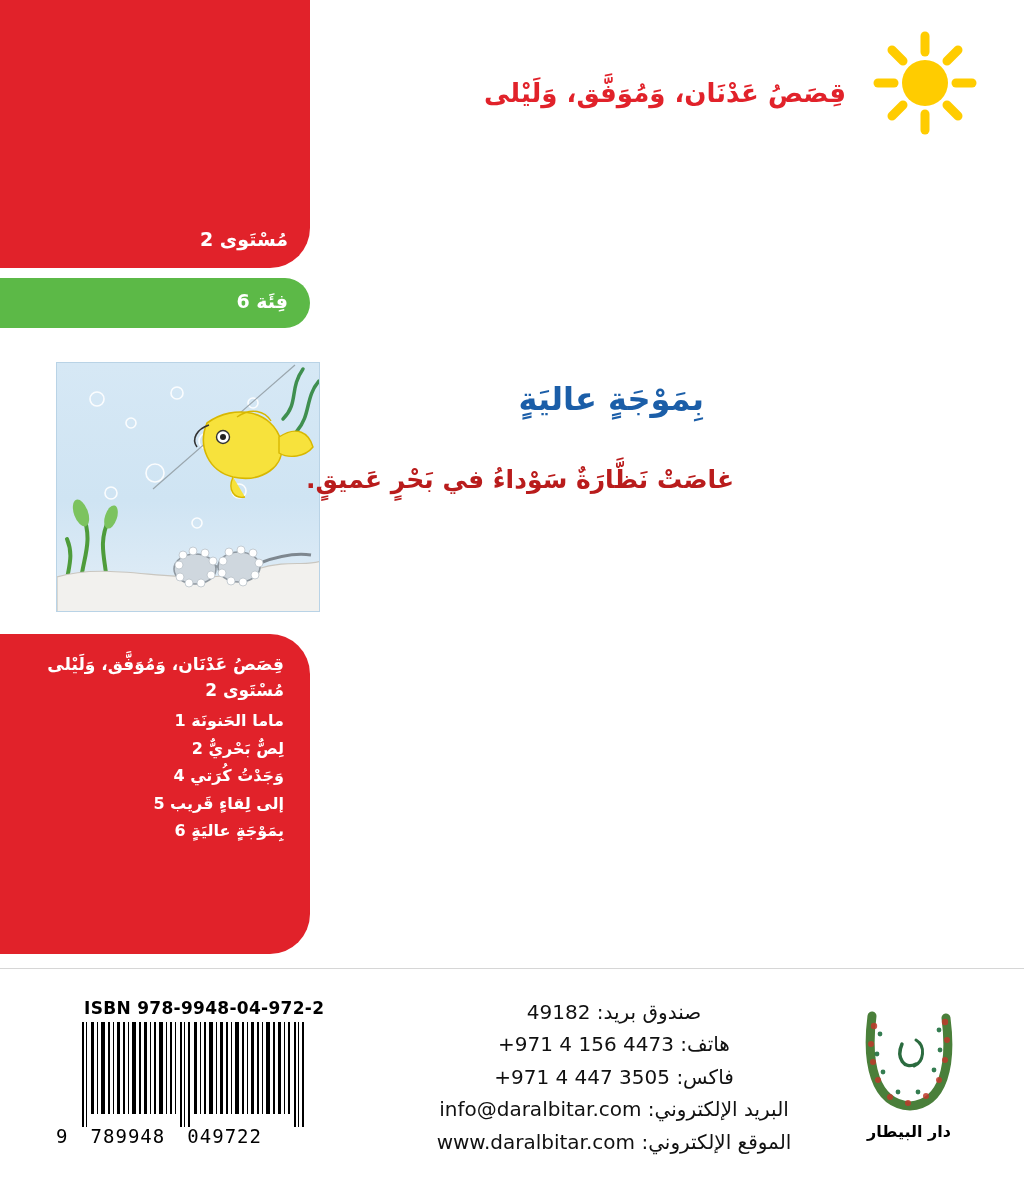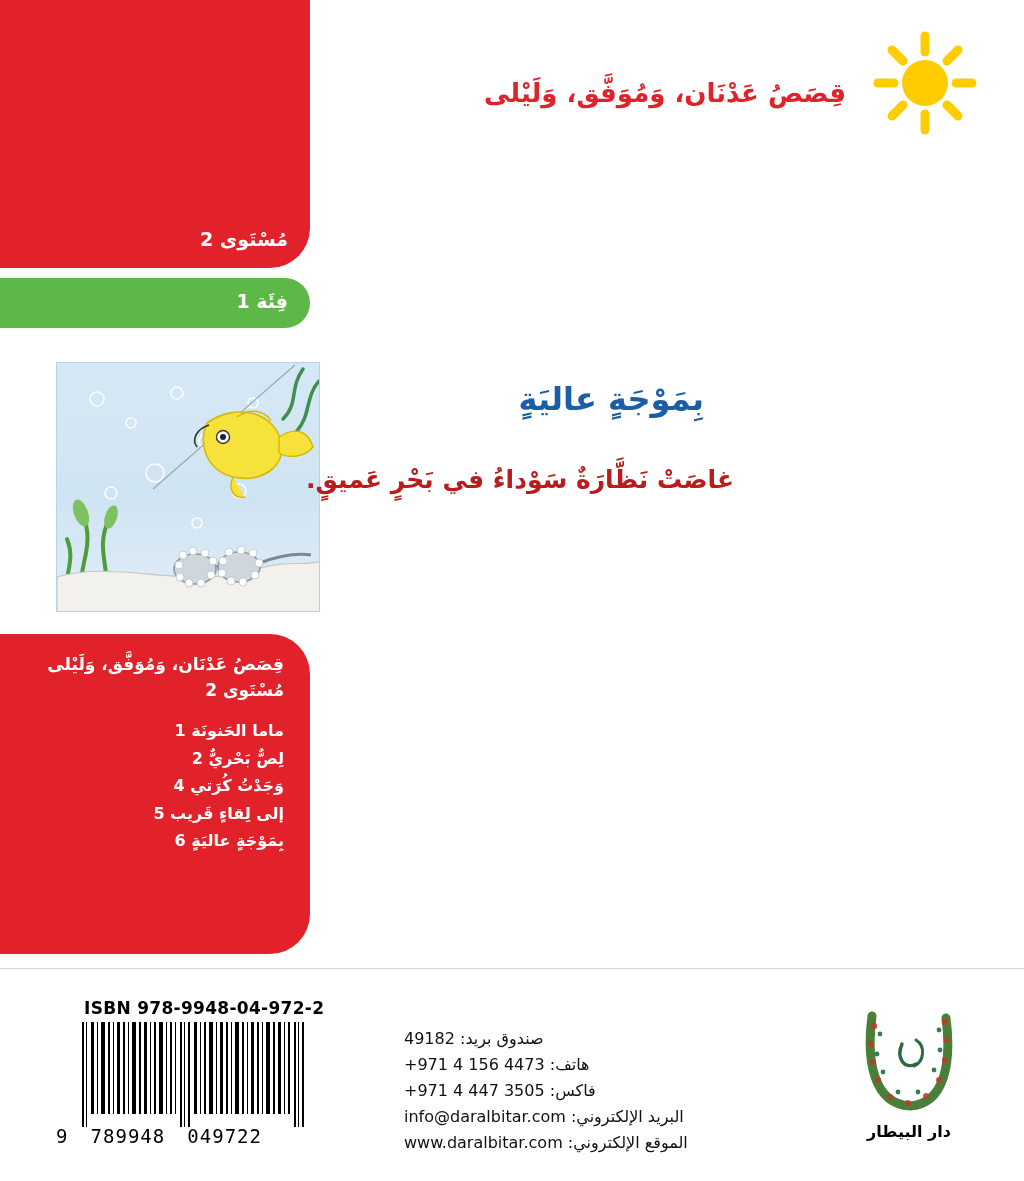--- a/index.html
+++ b/index.html
@@ -64,21 +64,21 @@
     direction: rtl;
     text-align: right;
     padding: 18px 26px 10px 14px;
   }
   .series-line {
     font-size: 17px;
     font-weight: bold;
     line-height: 1.5;
   }
   .toc {
-    margin-top: 14px;
+    margin-top: 4px;
   }
   .toc-item {
     font-size: 16px;
     font-weight: bold;
     line-height: 1.72;
     direction: rtl;
   }
   .toc-num { margin-left: 0; }
 
   
@@ -170,25 +170,24 @@
     letter-spacing: 1px;
     color: #000;
   }
 
   
   .contact {
     position: absolute;
     right: 200px; top: 996px;
     width: 420px;
     direction: rtl;
-    text-align: left;
-    font-size: 16px;
+    text-align: center;
+    font-size: 20px;
     color: #111;
     line-height: 1.62;
-    margin-top: 30px;
   }
   .contact .ltr {
     direction: ltr;
     unicode-bidi: embed;
   }
 
   
   .pub-logo {
     position: absolute;
     right: 50px; top: 1000px;
@@ -209,21 +208,21 @@
 </head>
 <body>
 
 <div class="page">
 
   <div class="red-top">
     <div class="level-label">مُسْتَوى 2</div>
   </div>
 
   <div class="green-band">
-    <div class="category-label">فِئَة 1</div>
+    <div class="category-label">فِئَة 6</div>
   </div>
 
   <div class="series-title-top">قِصَصُ عَدْنَان، وَمُوَفَّق، وَلَيْلى</div>
 
   <div class="sun-logo">
     <svg viewBox="0 0 110 110" width="110" height="110" aria-hidden="true">
       <g fill="#ffcc00">
         <circle cx="55" cy="55" r="23"></circle>
         <g stroke="#ffcc00" stroke-width="9" stroke-linecap="round">
           <line x1="55" y1="8" x2="55" y2="24"></line>

